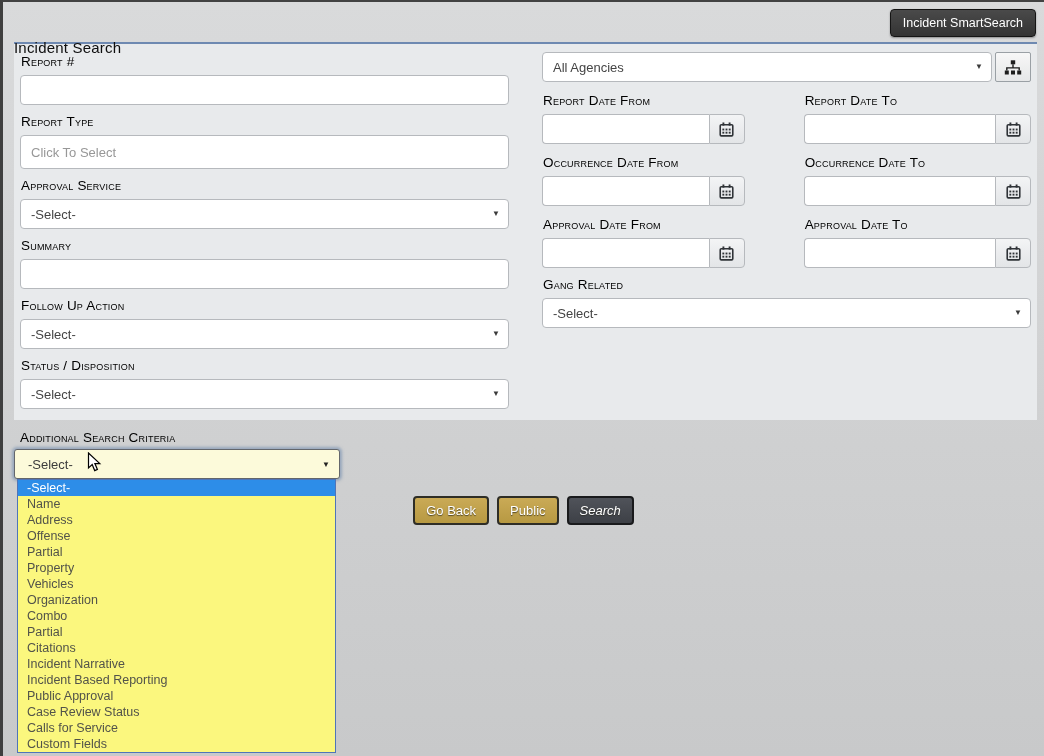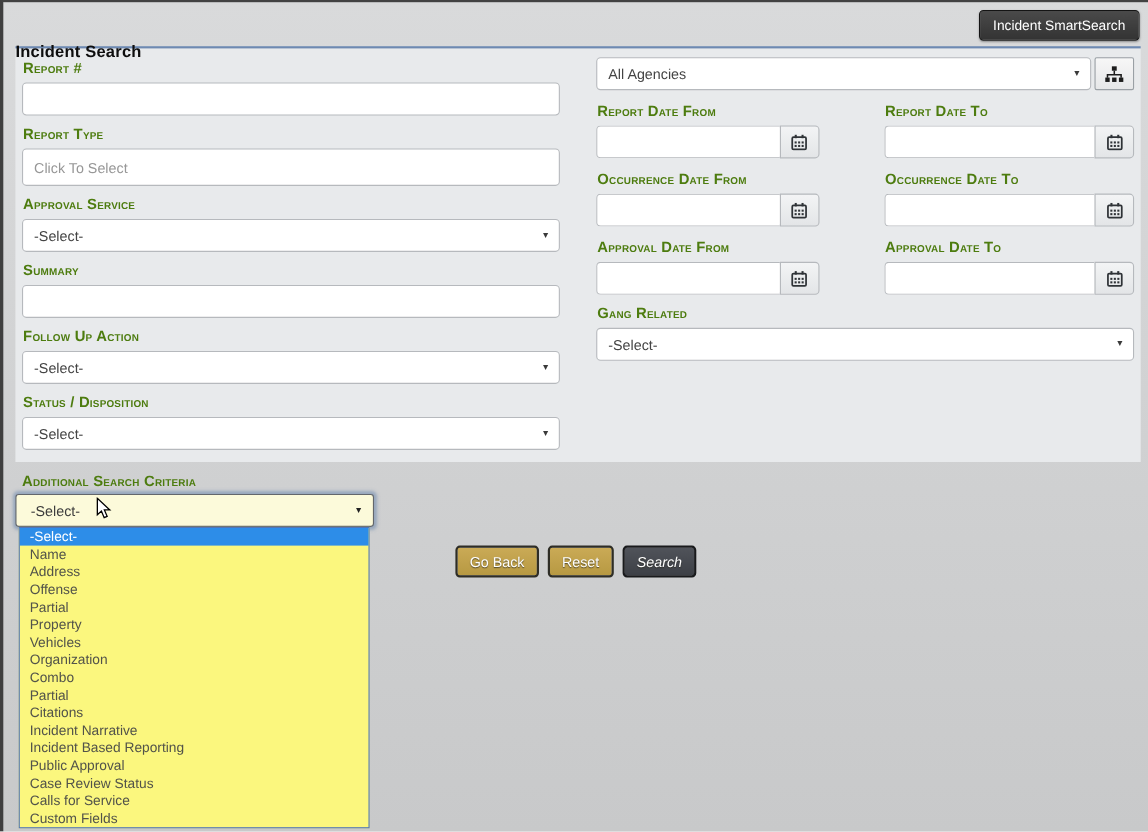--- a/index.html
+++ b/index.html
@@ -12,39 +12,39 @@
   }
   .page {
     position:absolute; inset:0;
     border-left:3px solid #3f3f3f;
     border-top:2px solid #424242;
   }
 
   
   .topbar { display:flex; justify-content:space-between; align-items:center;
             height:40px; padding:2px 8px 0 11px; }
-  .page-title { font-size:15px; font-weight:bold; color:#0e0e0e; letter-spacing:.2px;margin-top:48px; }
+  .page-title { font-size:15px; font-weight:normal; color:#0e0e0e; letter-spacing:.2px;margin-top:48px; }
   .smartsearch-btn {
     background:linear-gradient(180deg,#4a4a4a,#333333);
     color:#fff; font-size:12.5px; font-family:inherit;
     border:1px solid #141414; border-radius:4px;
     padding:6px 12px; cursor:pointer; box-shadow:0 1px 2px rgba(0,0,0,.35);
   }
 
   
   .panel {
     margin:0 7px 0 11px;
     background:#e8eaec;
     border-top:2px solid #6e89b1;
     padding:8px 6px 2px 6px;
     display:grid; grid-template-columns:1fr 1fr; column-gap:33px;
   }
   .field-label {
-    display:block; font-variant:small-caps; font-weight:bold;
-    color:#4d7c0f; font-size:13.5px; line-height:15px;
+    display:block; font-variant:small-caps; font-weight:normal;
+    color:#000000; font-size:13.5px; line-height:15px;
     margin:2px 0 6px 1px; letter-spacing:.2px;
   }
   .row { margin-bottom:9px; }
   .text-input {
     width:100%; height:30px; border:1px solid #b6b9bd; border-radius:4px;
     background:#fff; font-family:inherit; font-size:13px; color:#333; padding:0 10px;
   }
   .text-input::placeholder { color:#979797; }
   .tall { height:34px; }
 
@@ -327,21 +327,21 @@
         <div class="dd-option">Incident Based Reporting</div>
         <div class="dd-option">Public Approval</div>
         <div class="dd-option">Case Review Status</div>
         <div class="dd-option">Calls for Service</div>
         <div class="dd-option">Custom Fields</div>
       </div>
   </div>
 
   <div class="actions">
     <button class="btn btn-gold">Go Back</button>
-    <button class="btn btn-gold">Reset</button>
+    <button class="btn btn-gold">Public</button>
     <button class="btn btn-dark">Search</button>
   </div>
 
   <div class="cursor">
     <svg width="15" height="21" viewBox="0 0 15 21">
       <path d="M1.5 1 L1.5 16 L5.2 12.6 L7.7 18.6 L10.4 17.4 L7.9 11.6 L12.8 11.6 Z" fill="#ffffff" stroke="#000000" stroke-width="1.2"></path>
     </svg>
   </div>
 
 </div>

